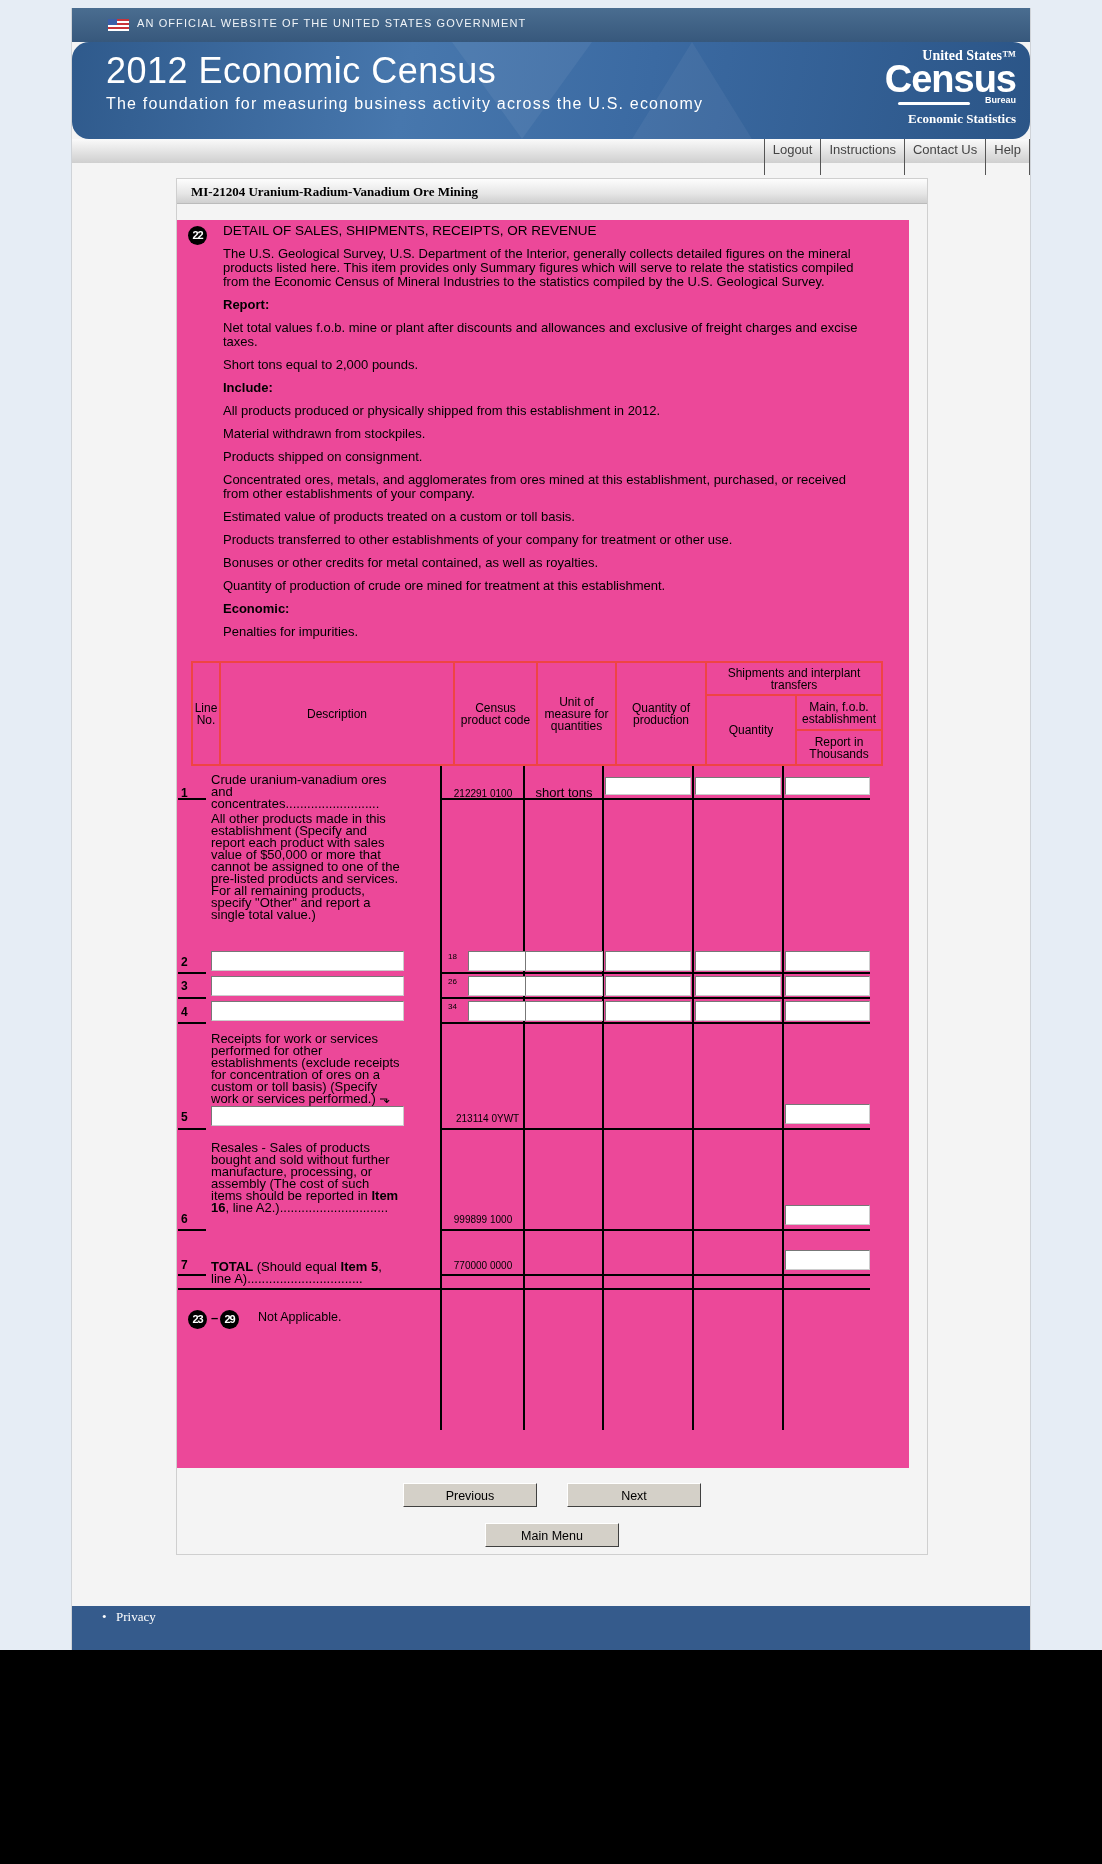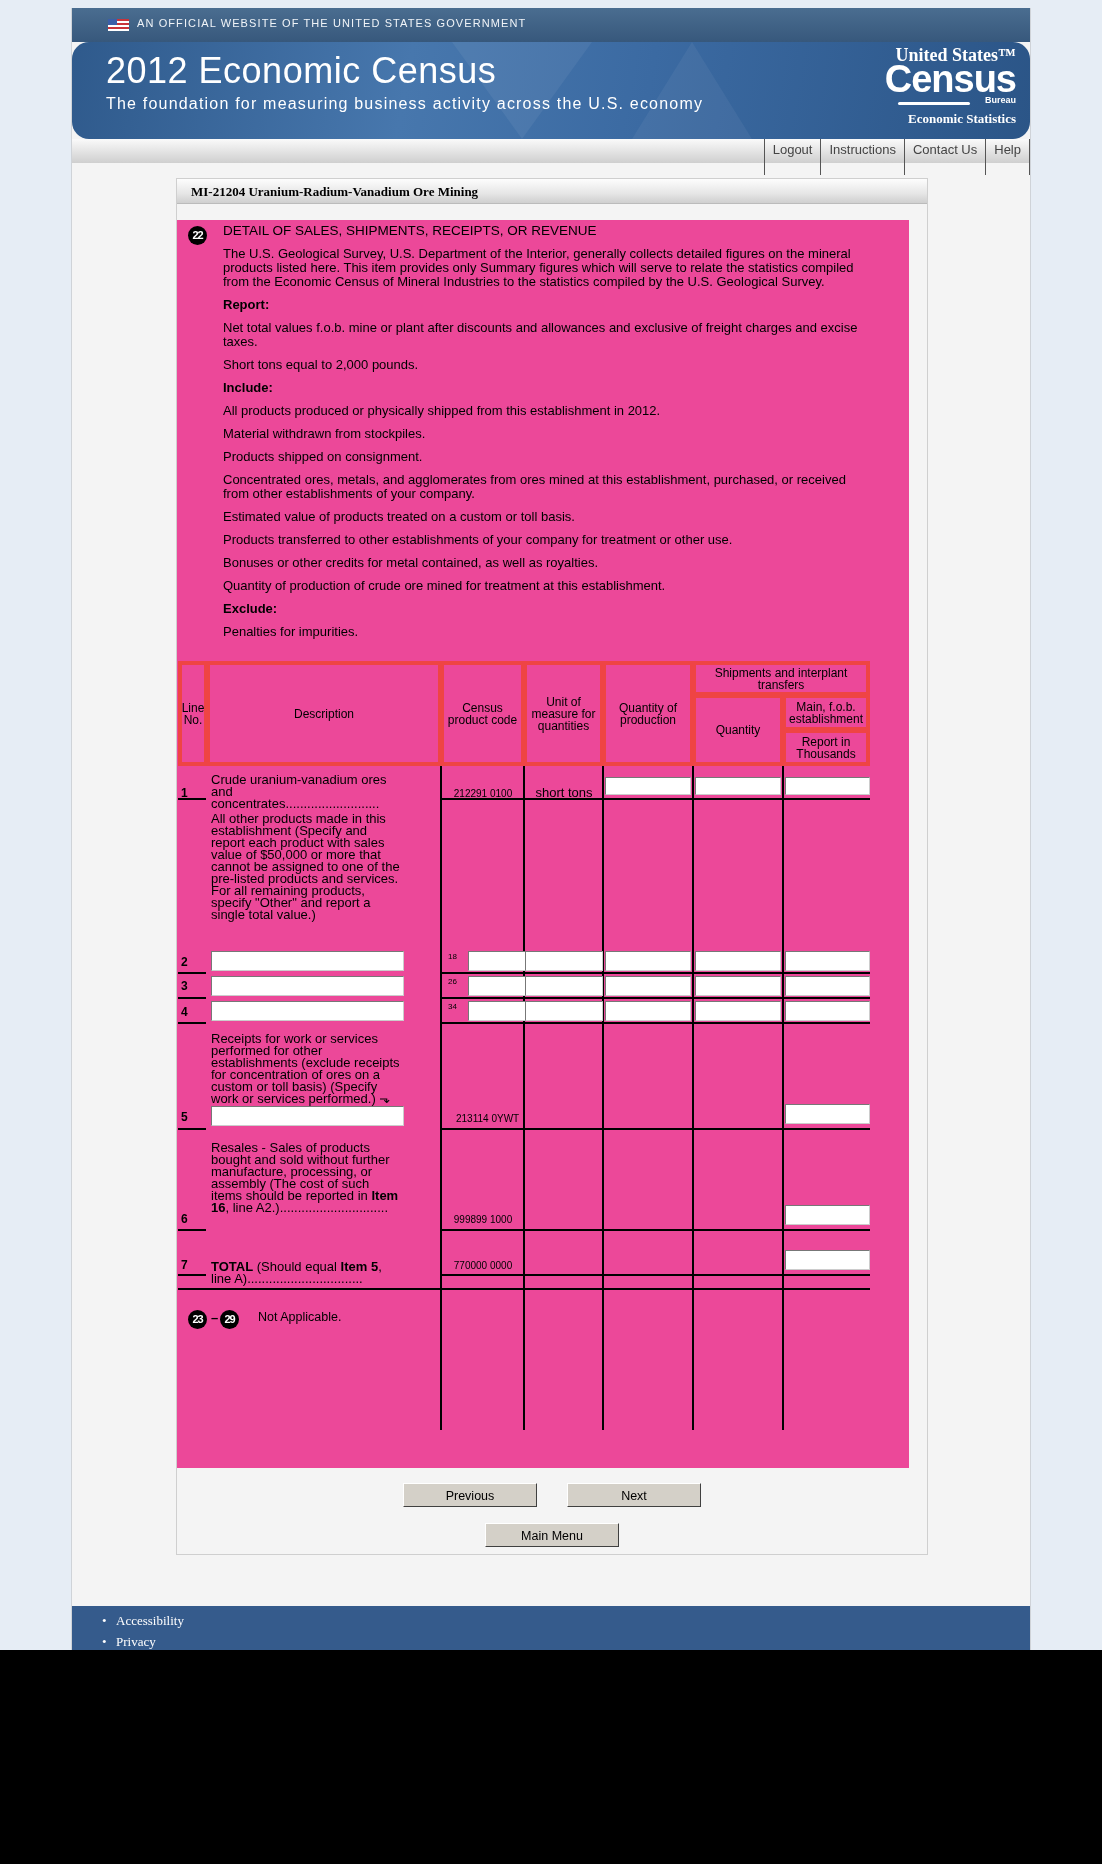--- a/index.html
+++ b/index.html
@@ -18,21 +18,21 @@
   .gov-text { position:absolute; left:65px; top:9px; font-size:11px; letter-spacing:1.1px; color:#f0f4f8; }
   .banner { position:absolute; left:0; top:34px; width:958px; height:97px;
             background:linear-gradient(100deg,#2f5a8c 0%,#4777ad 35%,#3b6aa2 60%,#2b5587 100%); overflow:hidden;border-radius:17px; }
   .banner::before { content:""; position:absolute; left:380px; top:0; width:0; height:0;
             border-left:70px solid transparent; border-right:70px solid transparent; border-top:97px solid rgba(255,255,255,0.06); }
   .banner::after { content:""; position:absolute; left:560px; top:0; width:0; height:0;
             border-left:60px solid transparent; border-right:60px solid transparent; border-bottom:97px solid rgba(255,255,255,0.05); }
   .site-title { position:absolute; left:34px; top:8px; font-size:36px; color:#fff; letter-spacing:0.5px; }
   .site-sub { position:absolute; left:34px; top:53px; font-size:16px; color:#fff; letter-spacing:1.2px; }
   .logo { position:absolute; right:14px; top:6px; width:140px; height:86px; color:#fff; text-align:right; }
-  .logo-us { font-family:"Liberation Serif", serif; font-size:18px; font-weight:bold; line-height:15px; }
+  .logo-us { font-family:"Liberation Serif", serif; font-size:14px; font-weight:bold; line-height:15px; }
   .logo-census { font-size:38px; font-weight:bold; line-height:32px; letter-spacing:-1px; }
   .logo-bureau { font-size:9px; font-weight:bold; line-height:10px; }
   .logo-line { position:absolute; left:22px; top:54px; width:72px; height:3px; background:#fff; border-radius:2px; }
   .logo-econ { font-family:"Liberation Serif", serif; font-size:13px; font-weight:bold; margin-top:6px; }
   .nav-bar { position:absolute; left:0; top:131px; width:958px; height:24px;
              background:linear-gradient(#fafafa,#e0e0e0 60%,#cfcfcf); }
   .nav-links { position:absolute; right:0; top:0; height:24px; display:flex; }
   .nav-link { height:36px; line-height:22px; font-size:13px; color:#444; padding:0 8px;
               border-left:1px solid #555; box-sizing:border-box; cursor:pointer; }
   .nav-link:last-child { border-right:1px solid #555; }
@@ -45,22 +45,22 @@
   .form-area { position:absolute; left:0; top:41px; width:732px; height:1248px; background:#ec4899; }
   .item-badge { position:absolute; width:19px; height:19px; border-radius:50%; background:#000; color:#fff;
                 font-size:11px; font-weight:bold; text-align:center; line-height:19px; letter-spacing:-1px; }
   .instr { position:absolute; left:46px; top:4px; width:640px; font-size:13px; line-height:14px; }
   .instr p { margin:0 0 9px 0; }
   .instr .h { font-weight:bold; }
   .instr .t { font-size:13.5px; }
 
   
   .tbl { position:absolute; left:1px; top:441px; width:698px; }
-  .hdr-cell { position:absolute; border:4px solid #ef4444; box-sizing:border-box; font-size:12px; line-height:12px;
-              text-align:center; display:flex; align-items:center; justify-content:center; }
+  .hdr-cell { position:absolute; border:2px solid #ef4444; box-sizing:border-box; font-size:12px; line-height:12px;
+              text-align:center; display:flex; align-items:center; justify-content:center;margin-left:13px; }
   .vline { position:absolute; width:2px; background:#000; }
   .hline { position:absolute; height:2px; background:#000; }
   .lno { position:absolute; left:3px; font-size:12px; font-weight:bold; }
   .desc { position:absolute; left:33px; width:190px; font-size:13px; line-height:12px; }
   .code { position:absolute; font-size:10px; text-align:center; width:82px; }
   .unit { position:absolute; font-size:13px; text-align:center; width:78px; }
   .sup { position:absolute; font-size:8px; }
   input.cell { position:absolute; height:18px; box-sizing:border-box; border:1px solid #777; border-right-color:#ccc; border-bottom-color:#ccc;
                background:#fff; padding:0 3px; font-size:12px; font-family:"Liberation Sans", sans-serif; }
 
@@ -118,21 +118,21 @@
         <p>Short tons equal to 2,000 pounds.</p>
         <p class="h">Include:</p>
         <p>All products produced or physically shipped from this establishment in 2012.</p>
         <p>Material withdrawn from stockpiles.</p>
         <p>Products shipped on consignment.</p>
         <p>Concentrated ores, metals, and agglomerates from ores mined at this establishment, purchased, or received from other establishments of your company.</p>
         <p>Estimated value of products treated on a custom or toll basis.</p>
         <p>Products transferred to other establishments of your company for treatment or other use.</p>
         <p>Bonuses or other credits for metal contained, as well as royalties.</p>
         <p>Quantity of production of crude ore mined for treatment at this establishment.</p>
-        <p class="h">Exclude:</p>
+        <p class="h">Economic:</p>
         <p>Penalties for impurities.</p>
       </div>
 
       <div class="tbl">
 
         <div class="hdr-cell" style="left:0;top:0;width:30px;height:105px;">Line No.</div>
         <div class="hdr-cell" style="left:28px;top:0;width:236px;height:105px;">Description</div>
         <div class="hdr-cell" style="left:262px;top:0;width:85px;height:105px;">Census product code</div>
         <div class="hdr-cell" style="left:345px;top:0;width:81px;height:105px;">Unit of measure for quantities</div>
         <div class="hdr-cell" style="left:424px;top:0;width:92px;height:105px;">Quantity of production</div>
@@ -223,17 +223,16 @@
       <span style="position:absolute;left:81px;top:1090px;font-size:12.5px;">Not Applicable.</span>
     </div>
 
     <button class="btn" style="left:226px;top:1304px;width:134px;">Previous</button>
     <button class="btn" style="left:390px;top:1304px;width:134px;">Next</button>
     <button class="btn" style="left:308px;top:1344px;width:134px;">Main Menu</button>
   </div>
 
   <div class="footer">
     <ul>
-      <li class="first">Accessibility</li>
       <li>Privacy</li>
     </ul>
   </div>
 </div>
 
 </body></html>

